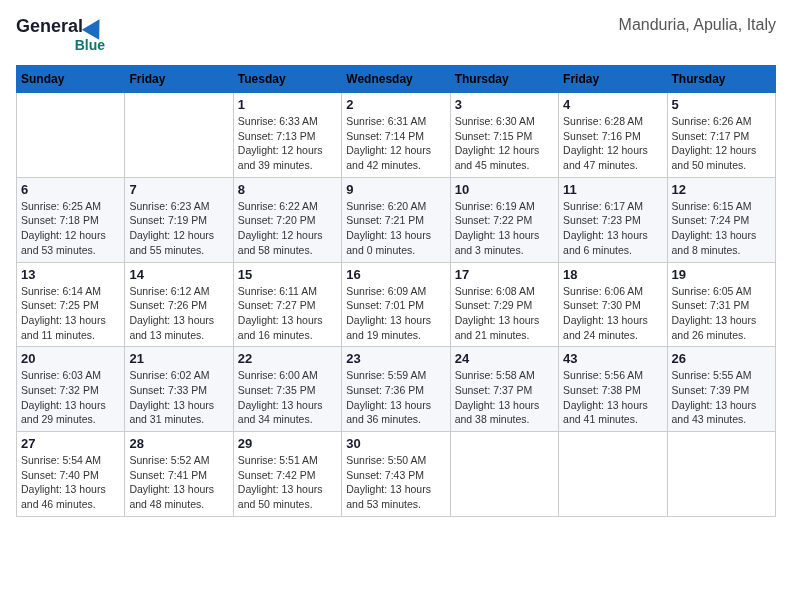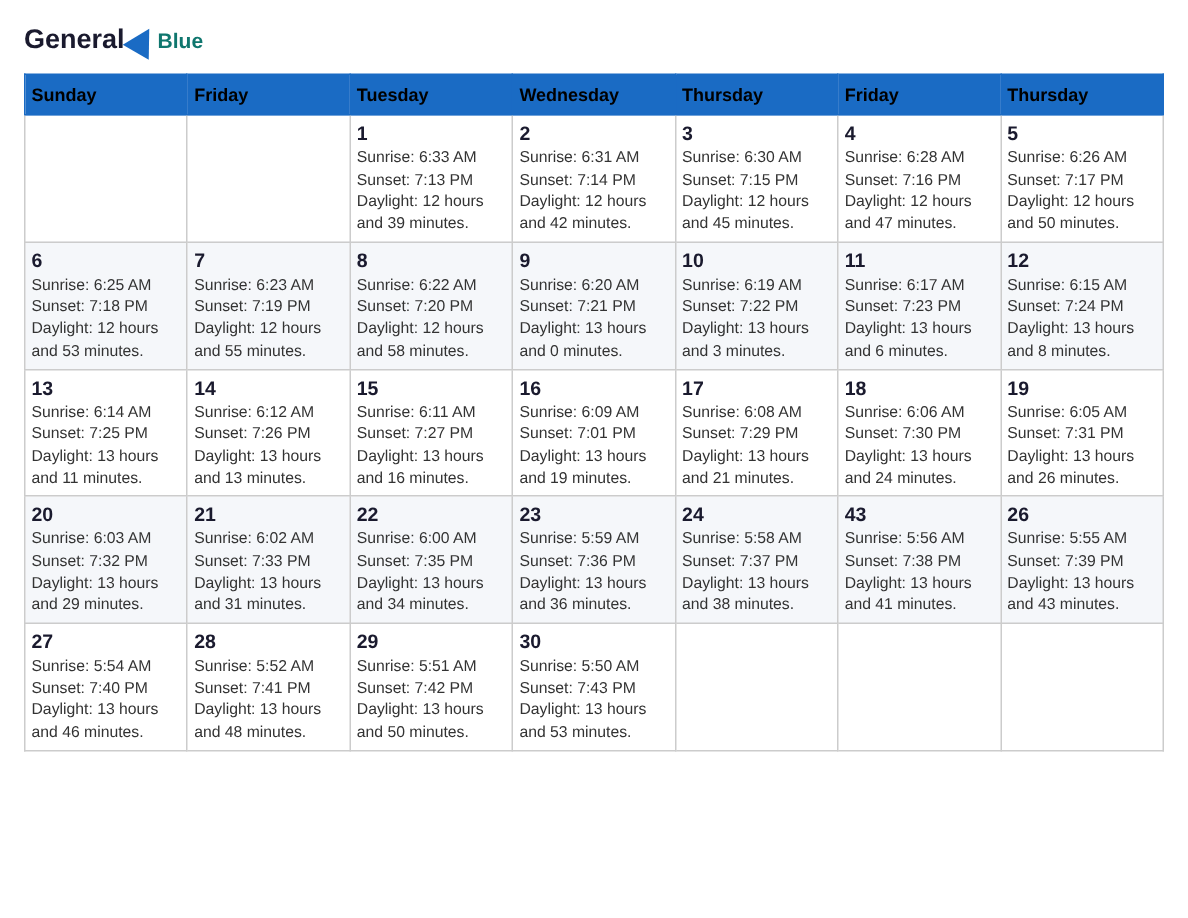--- a/index.html
+++ b/index.html
@@ -11,22 +11,22 @@
       padding: 16px;
     }
     .header {
       display: flex;
       justify-content: space-between;
       align-items: flex-start;
       margin-bottom: 12px;
     }
     .logo {
       display: flex;
-      flex-direction: row;
-      align-items: center;
+      flex-direction: column;
+      align-items: flex-end;
     }
     .logo-top {
       display: flex;
       align-items: center;
     }
     .logo-general {
       font-size: 18px;
       font-weight: bold;
       color: #1a1a2e;
     }
@@ -105,20 +105,21 @@
 
 <div class="header">
   <div class="logo">
     <div class="logo-top">
       <span class="logo-general">General</span>
       <div class="logo-arrow"></div>
     </div>
     <span class="logo-blue">Blue</span>
   </div>
   <div class="title-block">
+    <div class="location-title">Manduria, Apulia, Italy</div>
   </div>
 </div>
 
 <table>
   <thead>
     <tr id="thead-row">
     <th>Sunday</th>
         <th>Friday</th>
         <th>Tuesday</th>
         <th>Wednesday</th>

